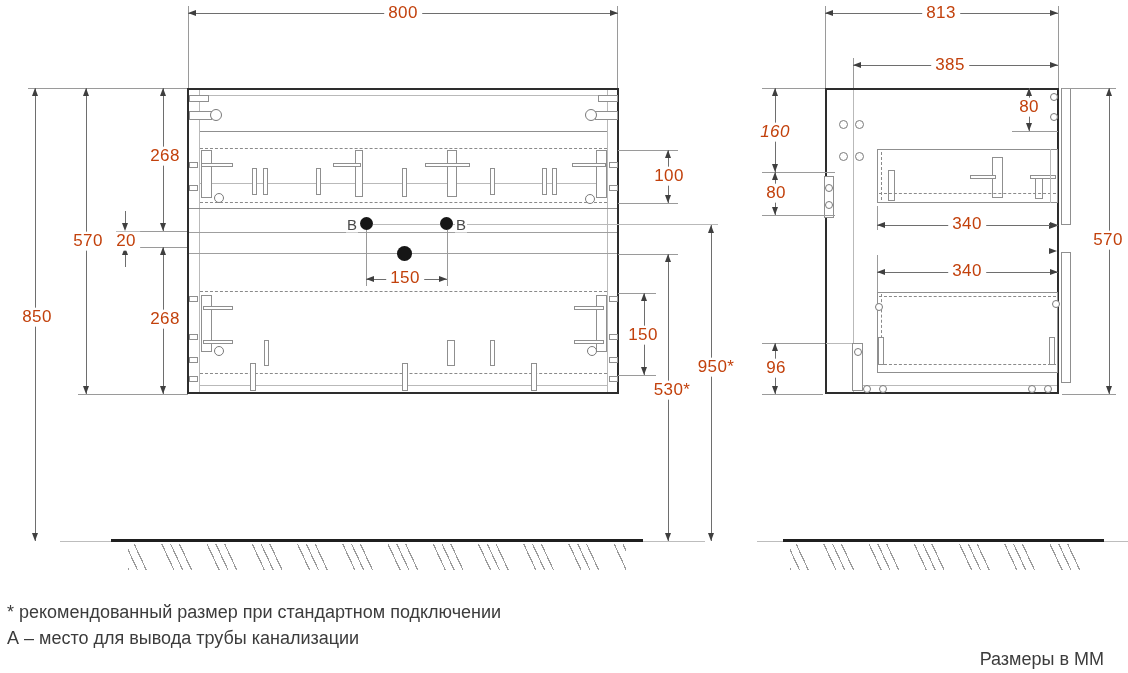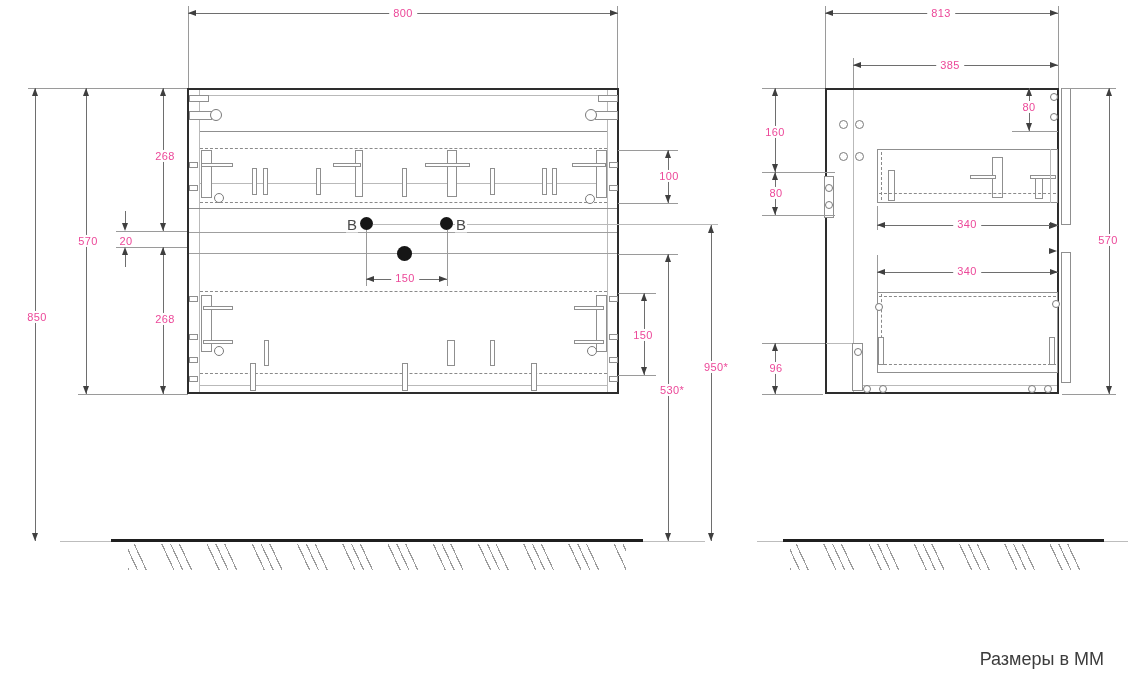--- a/index.html
+++ b/index.html
@@ -13,21 +13,21 @@
   .dsh{position:absolute;height:0;border-top:1px dashed #8a8a8a;}
   .dshv{position:absolute;width:0;border-left:1px dashed #8a8a8a;}
   
   .bx{position:absolute;border:1px solid #8f8f8f;background:#fff;box-sizing:border-box;}
   .obx{position:absolute;border:2px solid #2d2d2d;box-sizing:border-box;background:transparent;}
   
   .cr{position:absolute;border:1px solid #7a7a7a;border-radius:50%;background:#fff;box-sizing:border-box;}
   .dt{position:absolute;background:#161616;border-radius:50%;}
   
   .lb{position:absolute;transform:translate(-50%,-50%);background:#fff;padding:0 4px;
-      font-size:11px;color:#ec4899;letter-spacing:.4px;white-space:nowrap;line-height:1.1;}
+      font-size:17px;color:#c2410c;letter-spacing:.4px;white-space:nowrap;line-height:1.1;}
   .blb{position:absolute;transform:translate(-50%,-50%);font-size:15px;color:#4a4a4a;background:#fff;padding:0 1px;}
   
   .ar{position:absolute;width:0;height:0;border-style:solid;}
   .au{border-width:0 3px 8px 3px;border-color:transparent transparent #3f3f3f transparent;}
   .ad{border-width:8px 3px 0 3px;border-color:#3f3f3f transparent transparent transparent;}
   .al{border-width:3px 8px 3px 0;border-color:transparent #3f3f3f transparent transparent;}
   .arr{border-width:3px 0 3px 8px;border-color:transparent transparent transparent #3f3f3f;}
   
   .floor-thin{position:absolute;height:1px;background:#bdbdbd;}
   .floor-thick{position:absolute;height:3px;background:#1f1f1f;}
@@ -255,21 +255,21 @@
   <div class="cr" style="left:1028px;top:385px;width:8px;height:8px;"></div>
   <div class="cr" style="left:1044px;top:385px;width:8px;height:8px;"></div>
   <div class="hl lt" style="left:826px;top:343px;width:37px;"></div>
   <div class="bx" style="left:852px;top:343px;width:11px;height:48px;"></div>
   <div class="cr" style="left:854px;top:348px;width:8px;height:8px;"></div>
 
   <div class="hl ext" style="left:762px;top:88px;width:63px;"></div>
   <div class="vl" style="left:775px;top:88px;height:84px;"></div>
   <div class="ar au" style="left:772px;top:88px;"></div>
   <div class="ar ad" style="left:772px;top:164px;"></div>
-  <div class="lb" style="left:775px;top:132px;">160</div>
+  <div class="lb" style="left:775px;top:132px;font-style:italic;">160</div>
 
   <div class="hl ext" style="left:762px;top:172px;width:73px;"></div>
   <div class="hl ext" style="left:762px;top:215px;width:73px;"></div>
   <div class="vl" style="left:775px;top:172px;height:43px;"></div>
   <div class="ar au" style="left:772px;top:172px;"></div>
   <div class="ar ad" style="left:772px;top:207px;"></div>
   <div class="lb" style="left:776px;top:193px;">80</div>
 
   <div class="hl ext" style="left:1012px;top:131px;width:46px;"></div>
   <div class="vl" style="left:1029px;top:88px;height:43px;"></div>
@@ -288,15 +288,17 @@
   <div class="hl ext" style="left:1062px;top:394px;width:54px;"></div>
   <div class="vl" style="left:1109px;top:88px;height:306px;"></div>
   <div class="ar au" style="left:1106px;top:88px;"></div>
   <div class="ar ad" style="left:1106px;top:386px;"></div>
   <div class="lb" style="left:1108px;top:240px;">570</div>
 
   <div class="floor-thin" style="left:757px;top:541px;width:371px;"></div>
   <div class="floor-thick" style="left:783px;top:539px;width:321px;"></div>
   <div class="hatch" style="left:790px;top:544px;width:305px;"></div>
 
+  <div class="note" style="left:7px;top:603px;">* рекомендованный размер при стандартном подключении</div>
+  <div class="note" style="left:7px;top:629px;">А – место для вывода трубы канализации</div>
   <div class="note" style="right:24px;top:650px;">Размеры в ММ</div>
 
 </div>
 
 </body></html>

